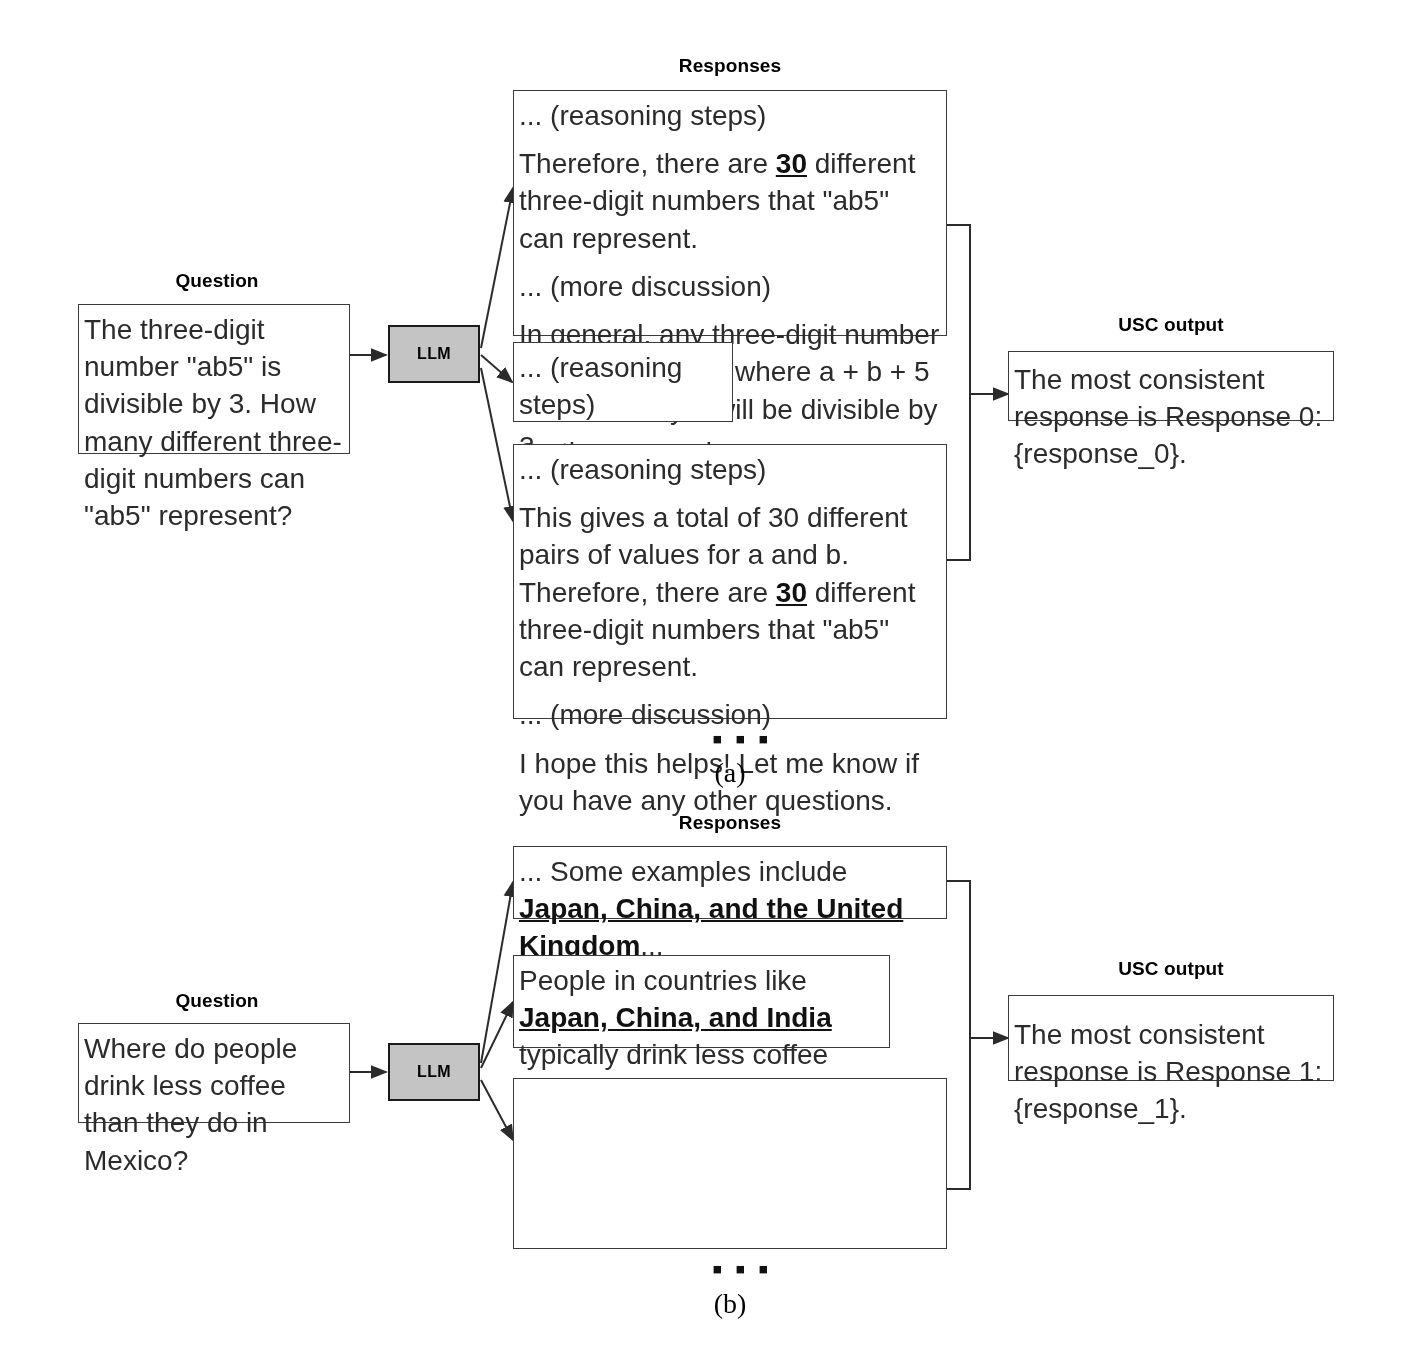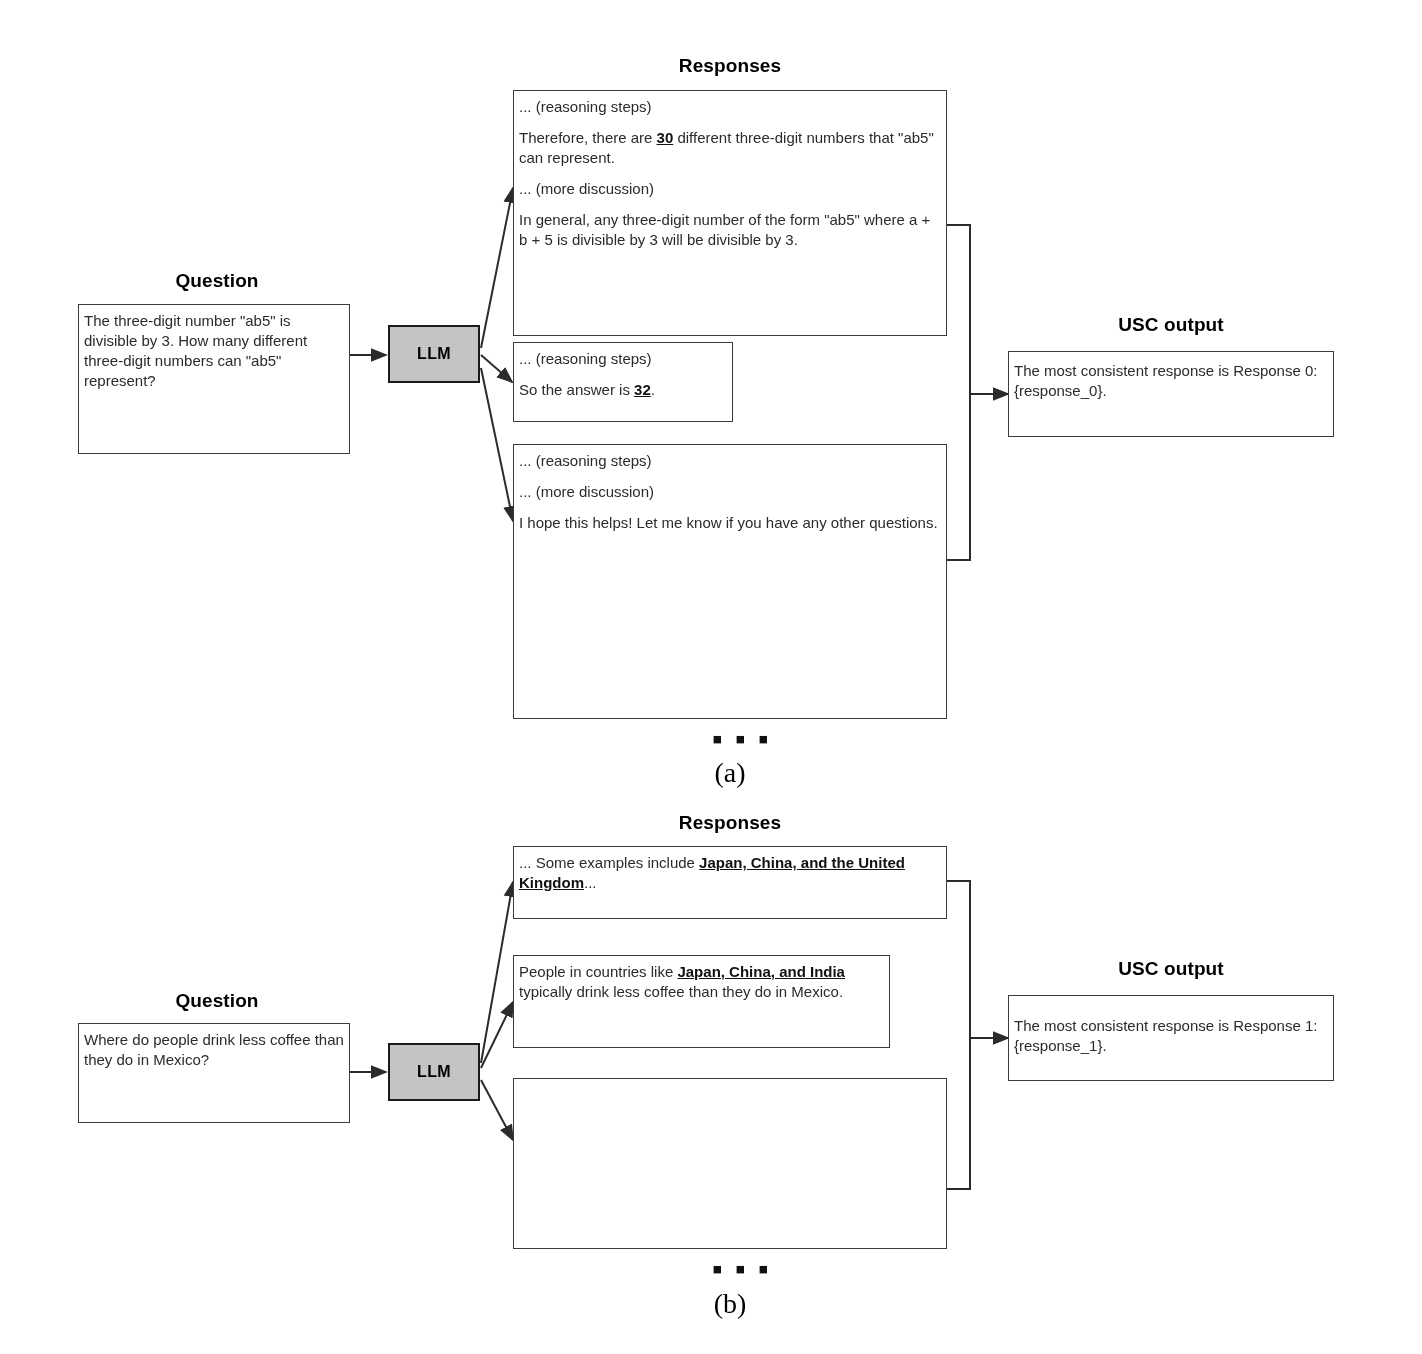--- a/index.html
+++ b/index.html
@@ -27,21 +27,21 @@
     color: #000;
     text-align: center;
     letter-spacing: 0.1px;
     white-space: nowrap;
   }
   .box {
     position: absolute;
     box-sizing: border-box;
     border: 1.6px solid #3b3b3b;
     background: #ffffff;
-    font-size: 15px;
+    font-size: 28px;
     line-height: 1.33;
     color: #2b2b2b;
     padding: 6px 5px 6px 5px;
   }
   .box p {
     margin: 0 0 11px 0;
   }
   .box p:last-child {
     margin-bottom: 0;
   }
@@ -145,29 +145,30 @@
       <p>In general, any three-digit number of the form "ab5" where a + b + 5 is divisible by 3 will be divisible by 3.</p>
     </div>
 
   <div class="box" style="left:513px; top:342px; width:220px; height:80px;">
       <p>... (reasoning steps)</p>
       <p>So the answer is <b>32</b>.</p>
     </div>
 
   <div class="box" style="left:513px; top:444px; width:434px; height:275px;">
       <p>... (reasoning steps)</p>
+      <p>This gives a total of 30 different pairs of values for a and b. Therefore, there are <b>30</b> different three-digit numbers that "ab5" can represent.</p>
       <p>... (more discussion)</p>
       <p>I hope this helps! Let me know if you have any other questions.</p>
     </div>
 
   <div class="dots" style="left:712px; top:724px;">▪ ▪ ▪</div>
 
   <div class="section-heading" style="left:1008px; top:314px; width:326px;">USC output</div>
 
-  <div class="box" style="left:1008px; top:351px; width:326px; height:86px; padding-top:9px;">
+  <div class="box" style="left:1008px; top:351px; width:326px; height:70px; padding-top:9px;">
     <p>The most consistent response is Response 0: {response_0}.</p>
   </div>
 
   <div class="caption" style="left:670px; top:757px;">(a)</div>
 </div>
 
 <div class="panel">
 
   <div class="section-heading" style="left:84px; top:990px; width:266px;">Question</div>
 

